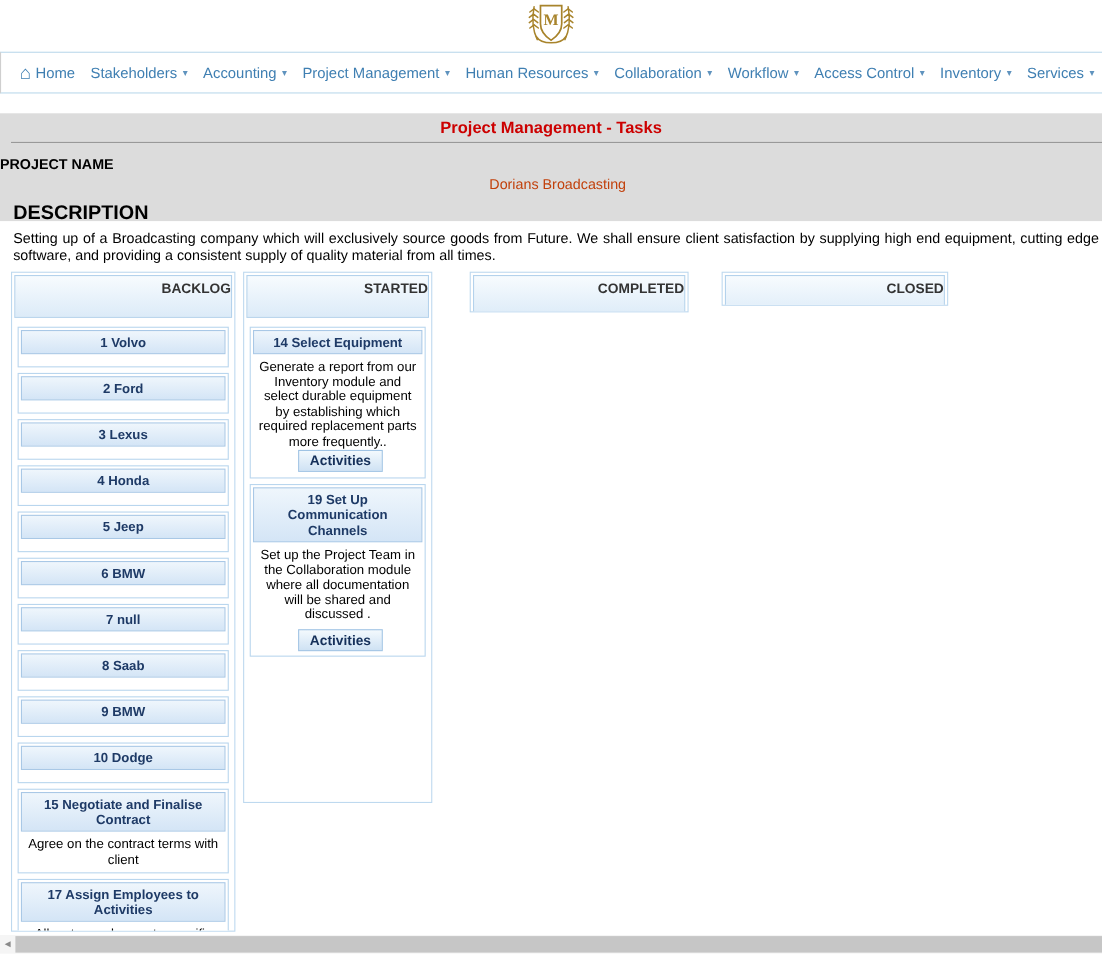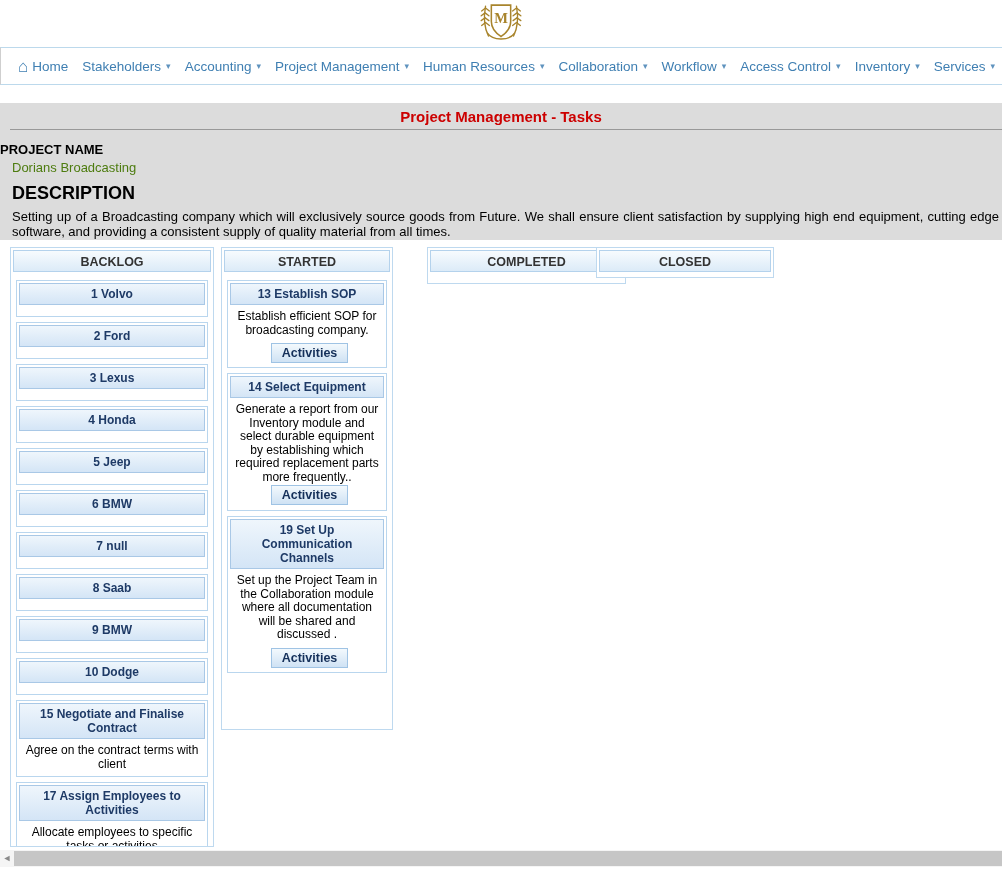--- a/index.html
+++ b/index.html
@@ -13,36 +13,36 @@
   .navbar{
     position:absolute;left:0;top:47px;width:1002px;height:38px;background:#fff;
     border-top:1px solid #bcd9ec;border-bottom:1px solid #bcd9ec;border-left:1px solid #cfcfcf;
     display:flex;align-items:center;padding-left:10px;box-sizing:border-box;
   }
   .nav-item{display:flex;align-items:center;padding:0 7px;color:#3f7fb2;font-size:13.5px;
     white-space:nowrap;cursor:pointer;}
   .nav-caret{font-size:9px;margin-left:5px;color:#5f93be;}
   .home-icon{font-size:17px;margin-right:4px;line-height:1;}
   
-  .gray-panel{position:absolute;top:103px;left:0;width:1002px;height:137px;background:#dcdcdc;
+  .gray-panel{position:absolute;top:103px;left:0;width:1002px;height:98px;background:#dcdcdc;
     box-sizing:border-box;}
   .page-title{text-align:center;color:#cc0000;font-weight:bold;font-size:15px;padding-top:5px;}
   .title-rule{border:none;border-top:1px solid #999;margin:4px 0 0 10px;}
   .meta-label{font-weight:bold;font-size:13px;margin:12px 0 0 0;color:#000;}
-  .meta-value{font-size:13px;margin:3px 0 0 12px;color:#4d7c0f;}
+  .meta-value{font-size:13px;margin:3px 0 0 12px;color:#c2410c;text-align:center;}
   .meta-label2{font-weight:bold;font-size:18px;margin:8px 0 0 12px;color:#000;}
   .description-text{font-size:13px;margin:5px 3px 0 12px;text-align:justify;line-height:15px;color:#000;}
   
   .column{position:absolute;top:247px;background:#fff;border:1px solid #bed9ef;
     box-sizing:border-box;overflow:hidden;}
   .col-0{left:10px;width:204px;height:600px;}
   .col-1{left:221px;width:172px;height:483px;}
   .col-2{left:427px;width:199px;height:37px;}
-  .col-3{left:596px;width:178px;height:31px;}
-  .column-header{margin:2px;padding:4px 0 2px;text-align:center;font-size:12.5px;font-weight:bold;
+  .col-3{left:656px;width:206px;height:31px;}
+  .column-header{margin:2px;padding:4px 0 19px;text-align:right;font-size:12.5px;font-weight:bold;
     color:#333;background:linear-gradient(#f7fbfe,#dcebf8);border:1px solid #b4d2ec;}
   .cards{padding:1px 5px;}
   .card{border:1px solid #b9d6ee;background:#fff;margin:5px 0;padding:2px;}
   .card-title{background:linear-gradient(#eff6fc,#d4e5f6);border:1px solid #a9c8e6;color:#1e3a66;
     font-weight:bold;font-size:12px;text-align:center;padding:3px 13px;line-height:14px;cursor:move;}
   .card-body{font-size:12px;text-align:center;padding:5px 3px 3px;line-height:13.5px;color:#000;}
   .card-body-empty{height:9px;}
   .activities-btn{display:inline-block;background:linear-gradient(#f3f9fd,#cfe2f4);
     border:1px solid #9fc3e4;color:#15305a;font-weight:bold;font-size:12.5px;padding:2px 10px;
     margin:1px 0 0 5px;cursor:pointer;font-family:inherit;}
@@ -178,25 +178,20 @@
         <div class="card">
           <div class="card-title">17 Assign Employees to Activities</div>
           <div class="card-body">Allocate employees to specific tasks or activities</div>
         </div>
       </div>
     </div>
     <div class="column col-1">
       <div class="column-header">STARTED</div>
       <div class="cards">
         <div class="card">
-          <div class="card-title">13 Establish SOP</div>
-          <div class="card-body">Establish efficient SOP for broadcasting company.</div>
-          <div class="btn-row"><button class="activities-btn">Activities</button></div>
-        </div>
-        <div class="card">
           <div class="card-title">14 Select Equipment</div>
           <div class="card-body">Generate a report from our Inventory module and select durable equipment by establishing which required replacement parts more frequently..<button class="activities-btn">Activities</button></div>
         </div>
         <div class="card">
           <div class="card-title">19 Set Up Communication Channels</div>
           <div class="card-body">Set up the Project Team in the Collaboration module where all documentation will be shared and discussed .</div>
           <div class="btn-row"><button class="activities-btn">Activities</button></div>
         </div>
       </div>
     </div>

